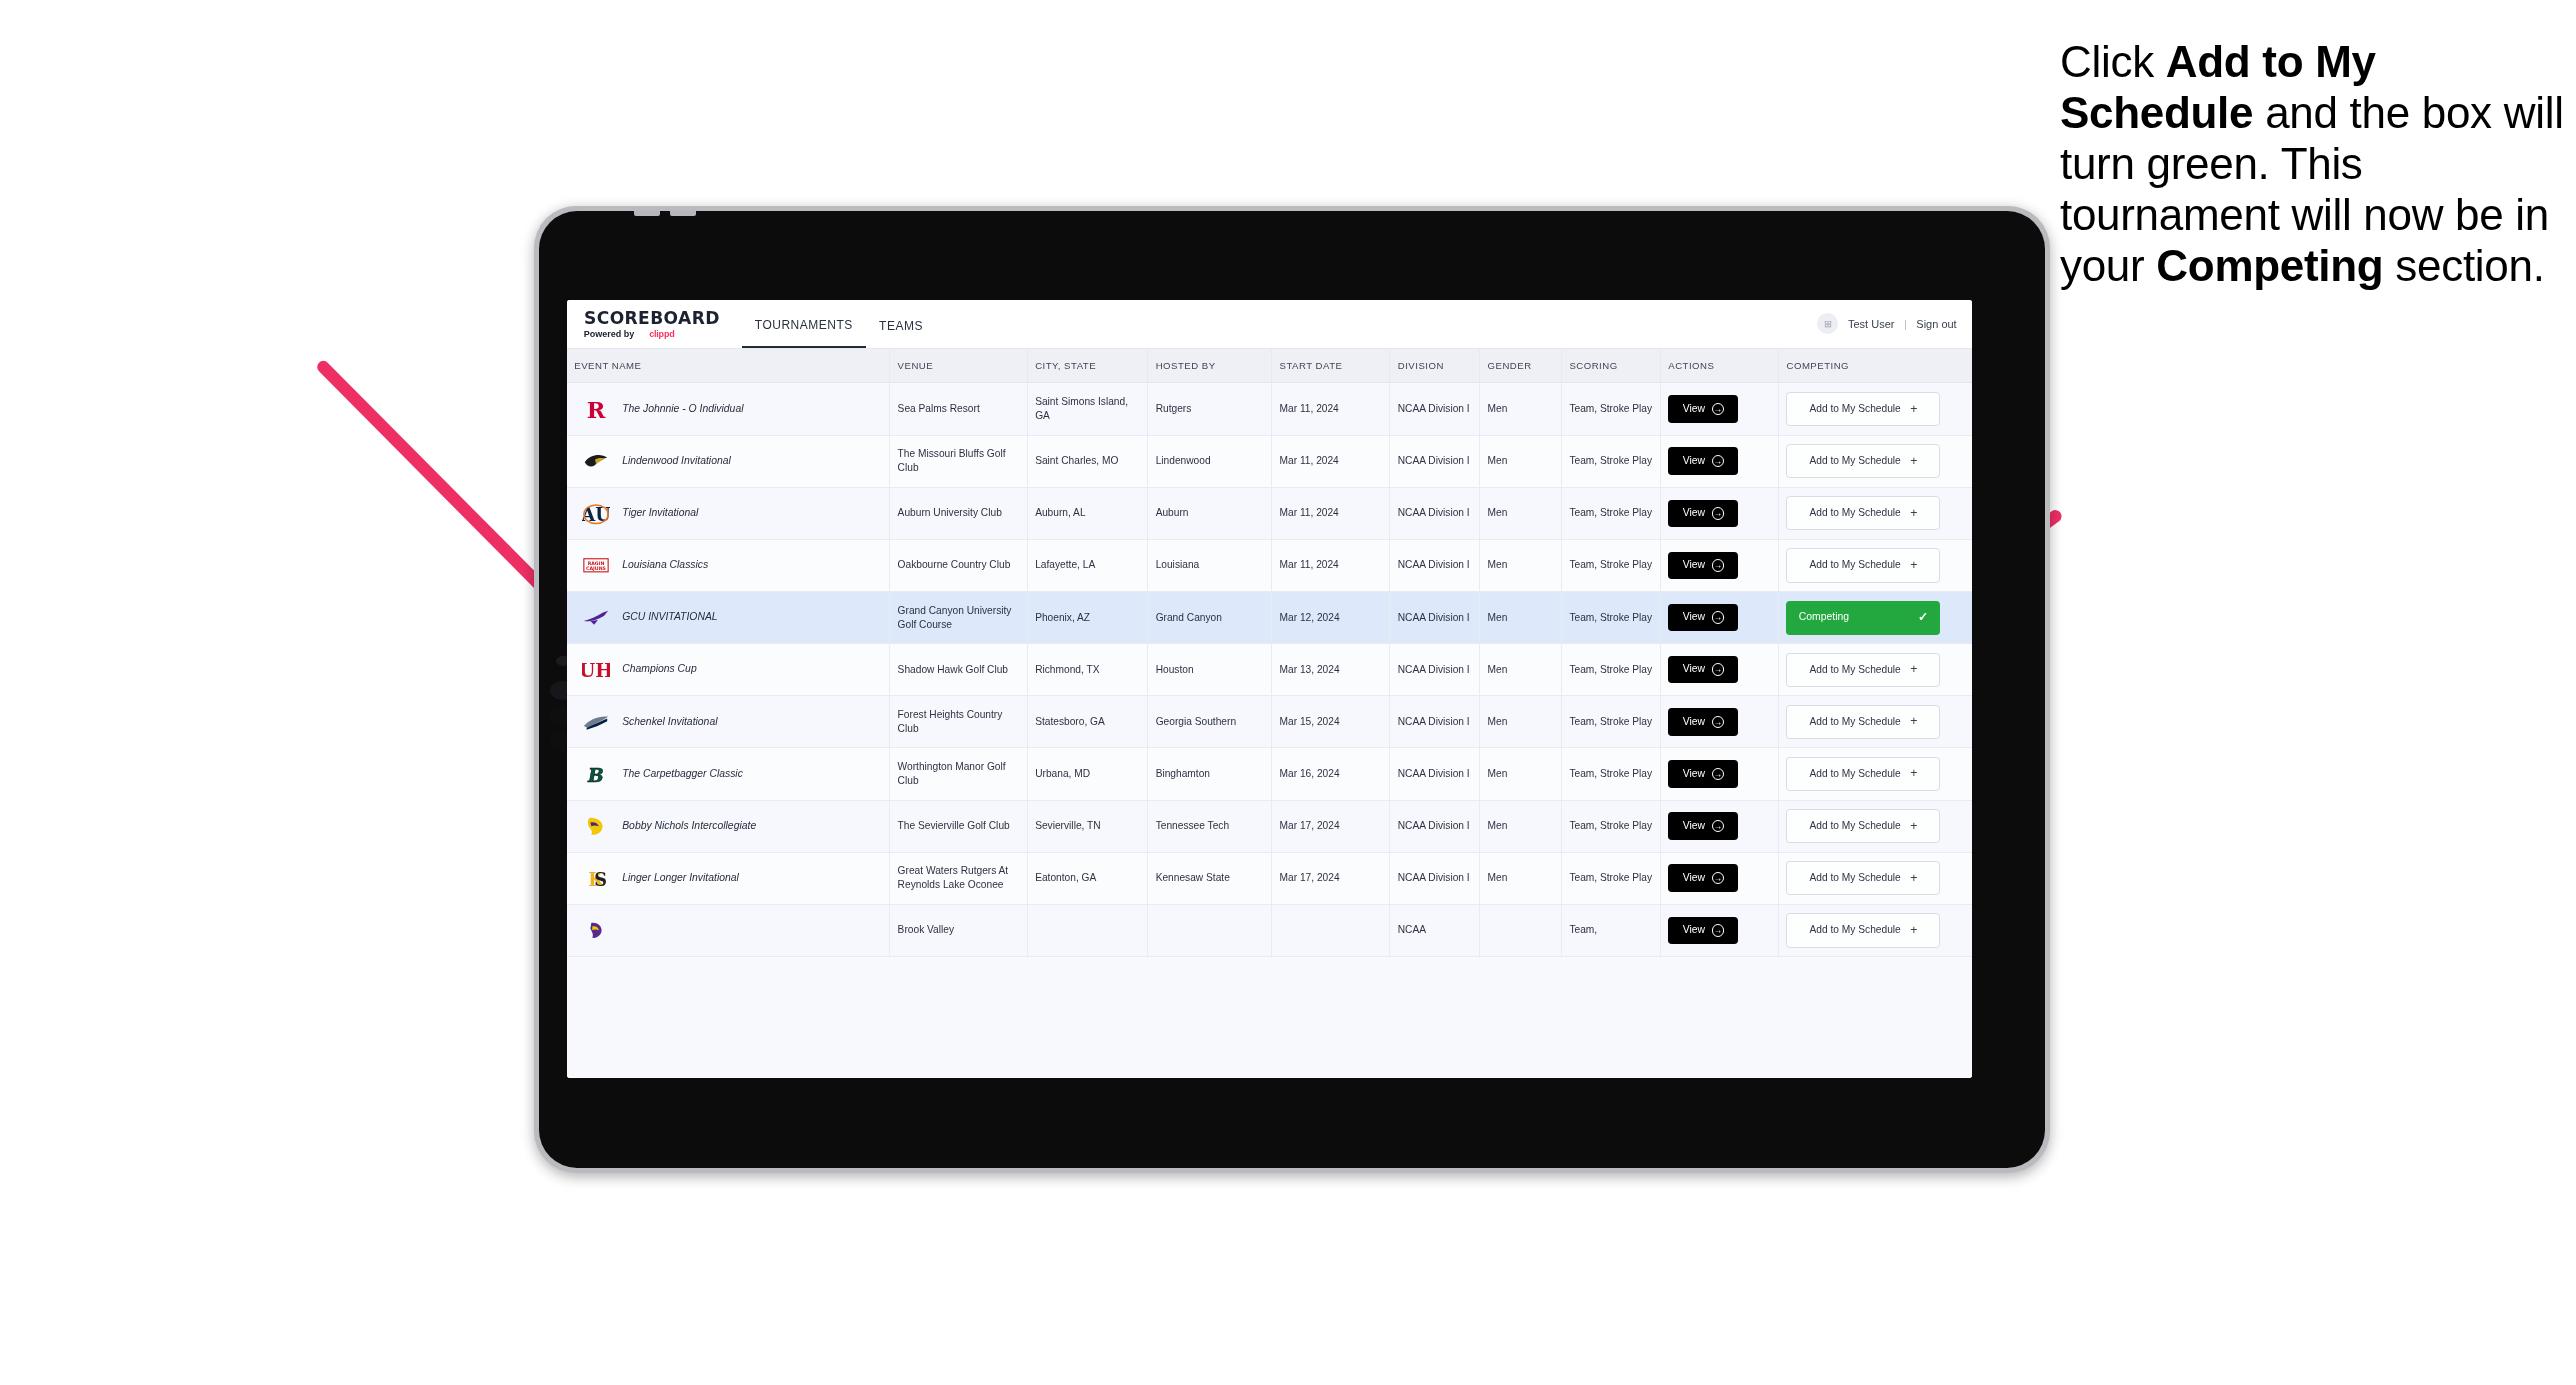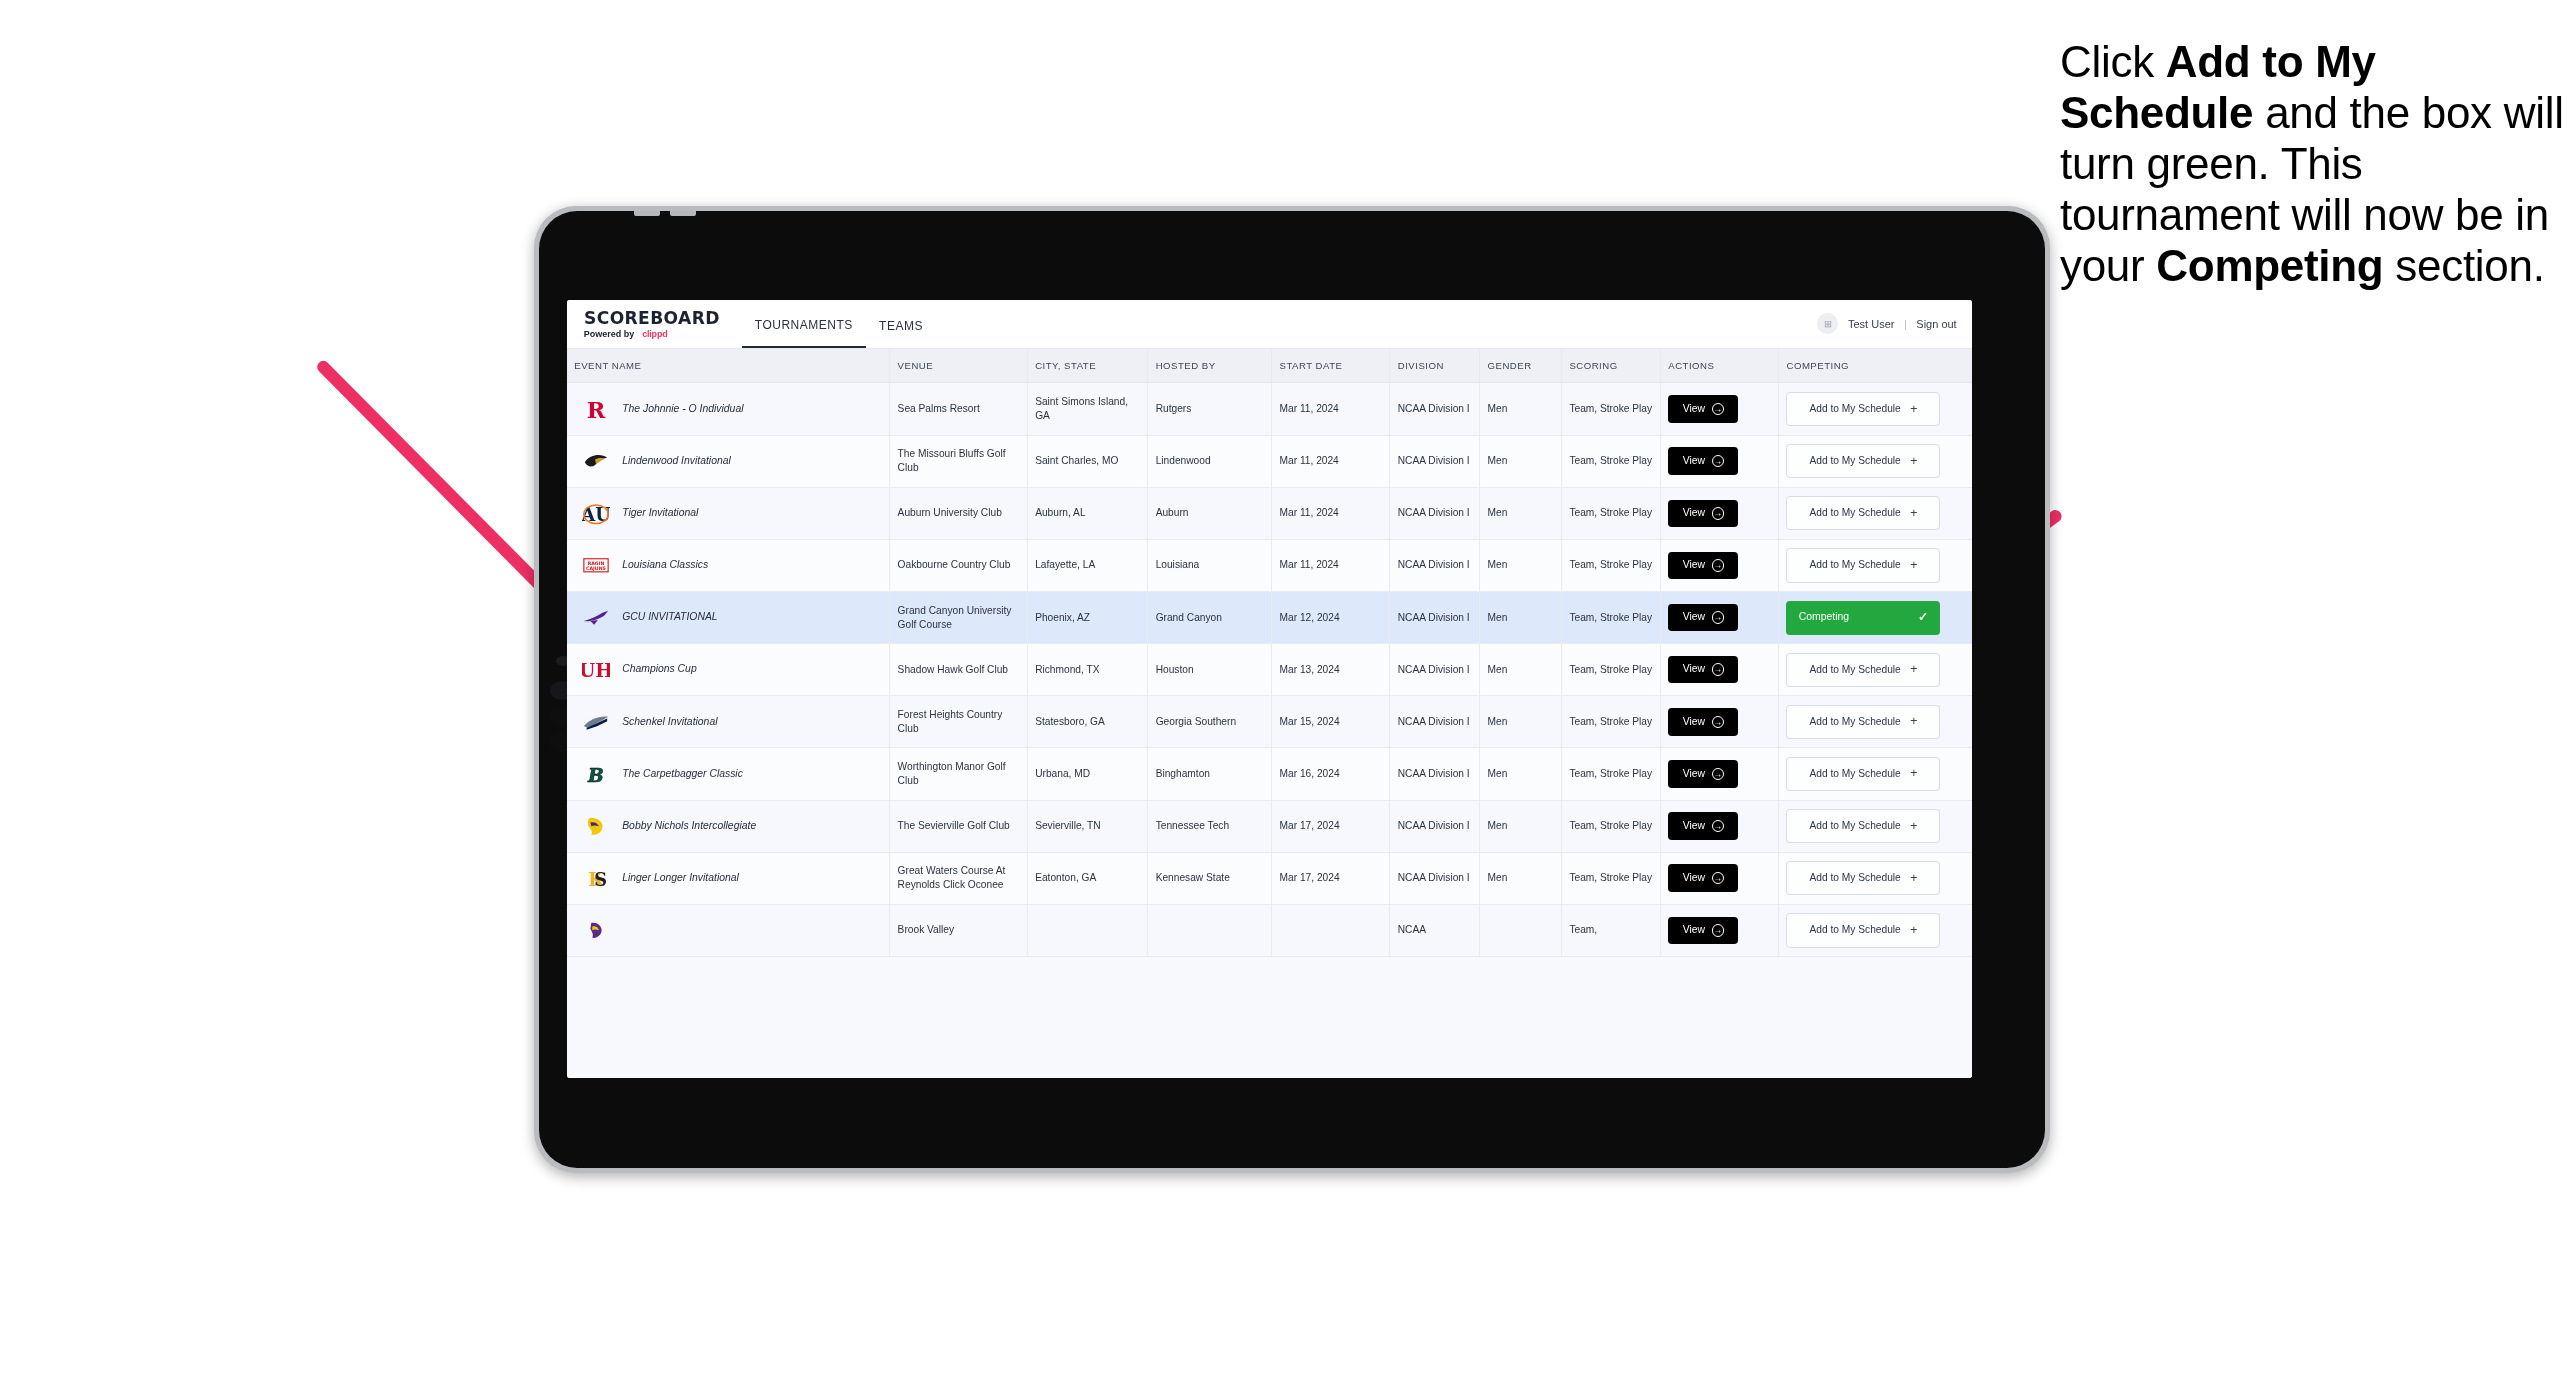--- a/index.html
+++ b/index.html
@@ -94,21 +94,21 @@
     color: #1d2230;
     line-height: 1;
     transform: scaleX(0.95);
     transform-origin: left center;
   }
   #brand-sub {
     margin-top: 2.8px;
     font-size: 9px;
     color: #20242f;
     font-weight: 700;
-    display: flex; align-items: baseline; gap: 8px;
+    display: flex; align-items: baseline; gap: 15px;
     line-height: 1;
   }
   #brand-sub .clippd { color: #f5335e; font-weight: 800; letter-spacing: -0.2px; }
 
   .navtab {
     display: flex; align-items: center;
     padding: 0 13.2px;
     font-size: 12px;
     letter-spacing: 0.5px;
     color: #2a3040;
@@ -575,21 +575,21 @@
                     <div class="eventcell">
         <span class="logo">
                         <svg width="28" height="24.6" viewBox="0 0 30 26" style="font-size:10.8px">
                           <text x="15" y="21" text-anchor="middle" font-family="DejaVu Serif, serif" font-size="19" font-weight="700" fill="#f0b323">K</text>
                 <text x="20" y="21" text-anchor="middle" font-family="DejaVu Serif, serif" font-size="19" font-weight="700" fill="#231f20">S</text>
                         </svg>
                       </span>
         <span class="evname">Linger Longer Invitational</span>
       </div>
                   </td>
-                  <td>Great Waters Course At Reynolds Click Oconee</td>
+                  <td>Great Waters Rutgers At Reynolds Lake Oconee</td>
                   <td>Eatonton, GA</td>
                   <td>Kennesaw State</td>
                   <td>Mar 17, 2024</td>
                   <td>NCAA Division I</td>
                   <td>Men</td>
                   <td>Team, Stroke Play</td>
                   <td><div class="btn-view">
         <span>View</span>
         <span class="circ">→</span>
       </div></td>

